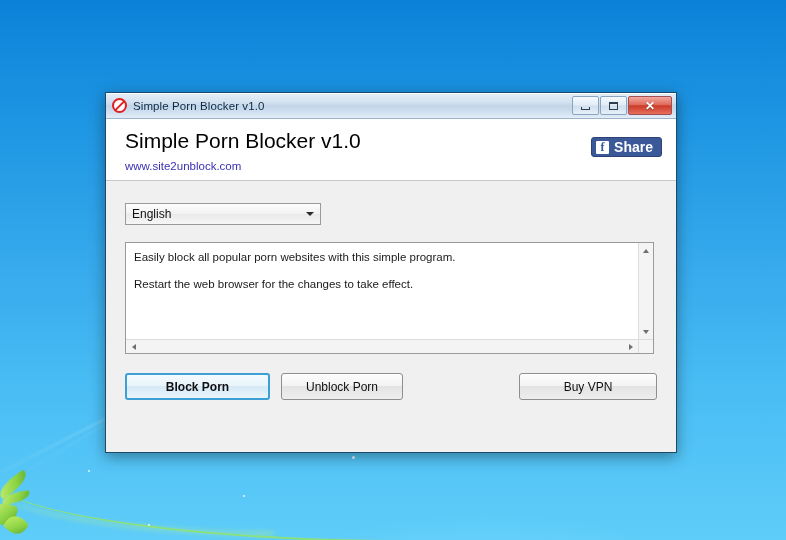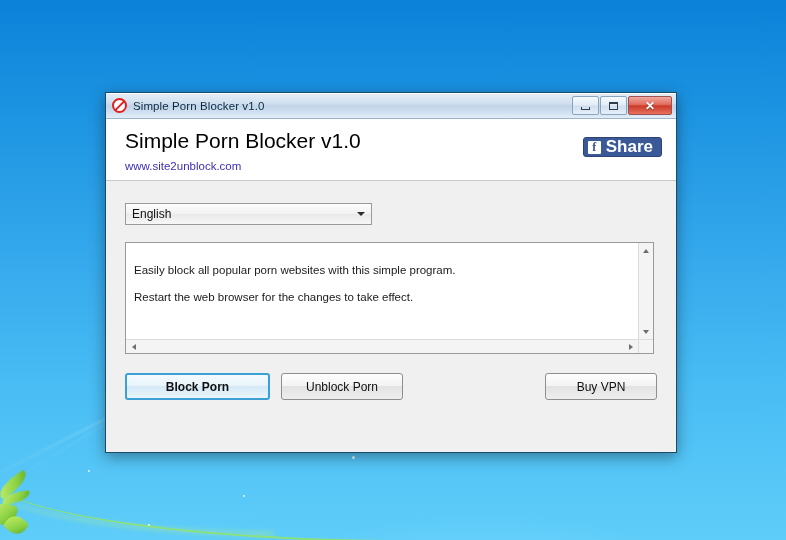--- a/index.html
+++ b/index.html
@@ -234,39 +234,39 @@
     color: #3b5998;
     font-family: "Liberation Serif", serif;
     font-weight: bold;
     font-size: 12px;
     line-height: 13px;
     text-align: center;
     border-radius: 1px;
   }
   #share-btn .share-label {
     color: #ffffff;
-    font-size: 17px;
+    font-size: 14px;
     font-weight: bold;
   }
 
   
   #body {
     flex: 1 1 auto;
     background: #f0f0f0;
     padding: 22px 19px 0 19px;
     box-sizing: border-box;
     position: relative;
   }
   #lang-label {
     font-size: 12px;
     color: #1a1a1a;
     margin-bottom: 8px;
   }
   #lang-select {
-    width: 247px;
+    width: 196px;
     height: 22px;
     border: 1px solid #9a9a9a;
     background: linear-gradient(to bottom, #fdfdfd 0%, #f2f2f2 48%, #e9e9e9 52%, #f7f7f7 100%);
     display: flex;
     align-items: center;
     box-sizing: border-box;
     cursor: pointer;
     position: relative;
   }
   #lang-value {
@@ -302,21 +302,21 @@
   }
   .tb-row { display: flex; flex: 1 1 auto; min-height: 0; }
   #tb-content {
     flex: 1 1 auto;
     padding: 7px 8px;
     font-size: 11.5px;
     color: #1a1a1a;
     line-height: 1.25;
     overflow: hidden;
   }
-  #tb-content p { margin: 13px 0 13px 0; }
+  #tb-content p { margin: 0 0 13px 0; }
   #tb-content p:last-child { margin-bottom: 0; }
 
   .vscroll {
     flex: 0 0 15px;
     background: #f4f4f4;
     border-left: 1px solid #dcdcdc;
     display: flex;
     flex-direction: column;
     justify-content: space-between;
     align-items: center;
@@ -370,21 +370,21 @@
     box-sizing: border-box;
     cursor: pointer;
   }
   .btn.primary {
     border: 2px solid #3c9fd6;
     font-weight: bold;
     background: linear-gradient(to bottom, #f4fbff 0%, #e8f4fb 46%, #d5e9f6 50%, #e9f5fc 100%);
   }
   #btn-block   { width: 145px; margin-right: 11px; }
   #btn-unblock { width: 122px; }
-  #btn-vpn     { width: 112px; margin-left: auto; }
+  #btn-vpn     { width: 138px; margin-left: auto; }
 </style>
 </head>
 <body>
 
 <div id="desktop">
   <div class="streak streak-a"></div>
   <div class="streak streak-b"></div>
   <div class="stem2"></div>
   <div class="stem"></div>
   <div class="leaf leaf-1"></div>

